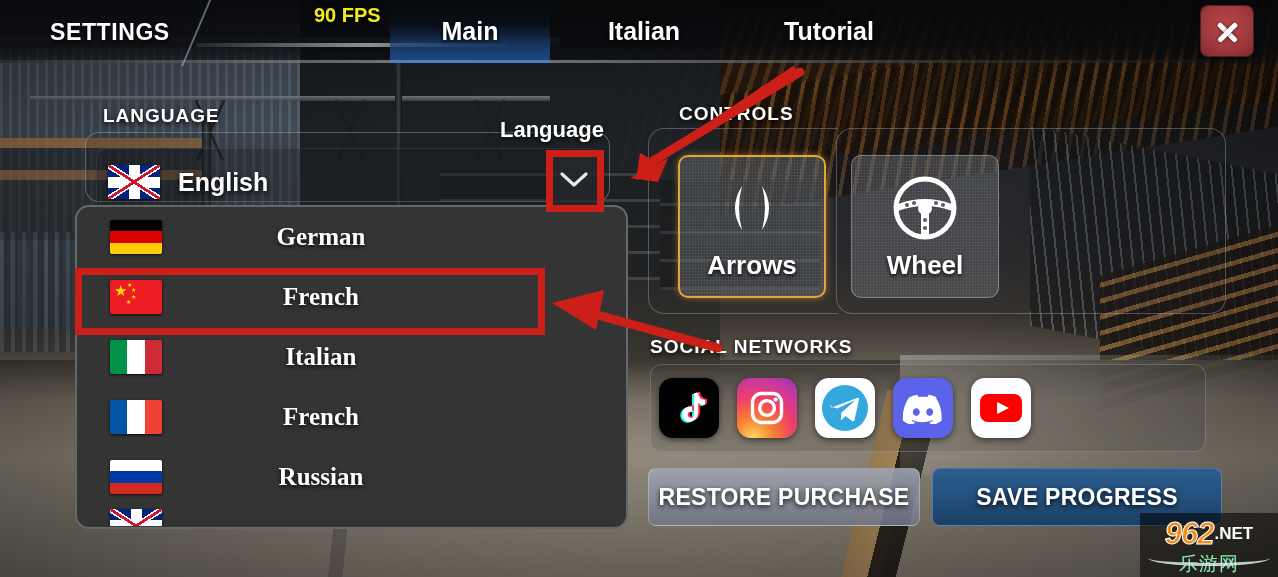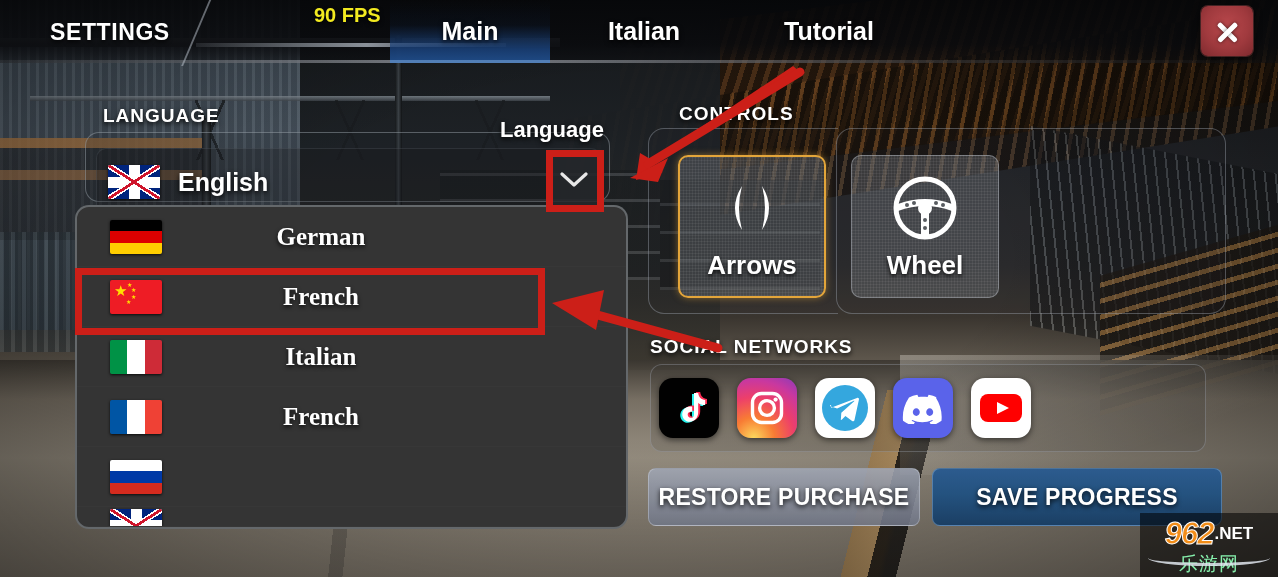--- a/index.html
+++ b/index.html
@@ -409,20 +409,21 @@
     <div class="lang-item">
       <span class="flag f-it"></span>
       <span class="name">Italian</span>
     </div>
     <div class="lang-item">
       <span class="flag f-fr"></span>
       <span class="name">French</span>
     </div>
     <div class="lang-item">
       <span class="flag f-ru"></span>
+      <span class="name">Russian</span>
     </div>
     <div class="lang-item clipped">
       <span class="flag f-uk"></span>
     </div>
   </div>
 </div>
 
 <div class="sec-label" id="label-controls">CONTROLS</div>
 <div id="controls-panel-l"></div>
 <div id="controls-panel"></div>

